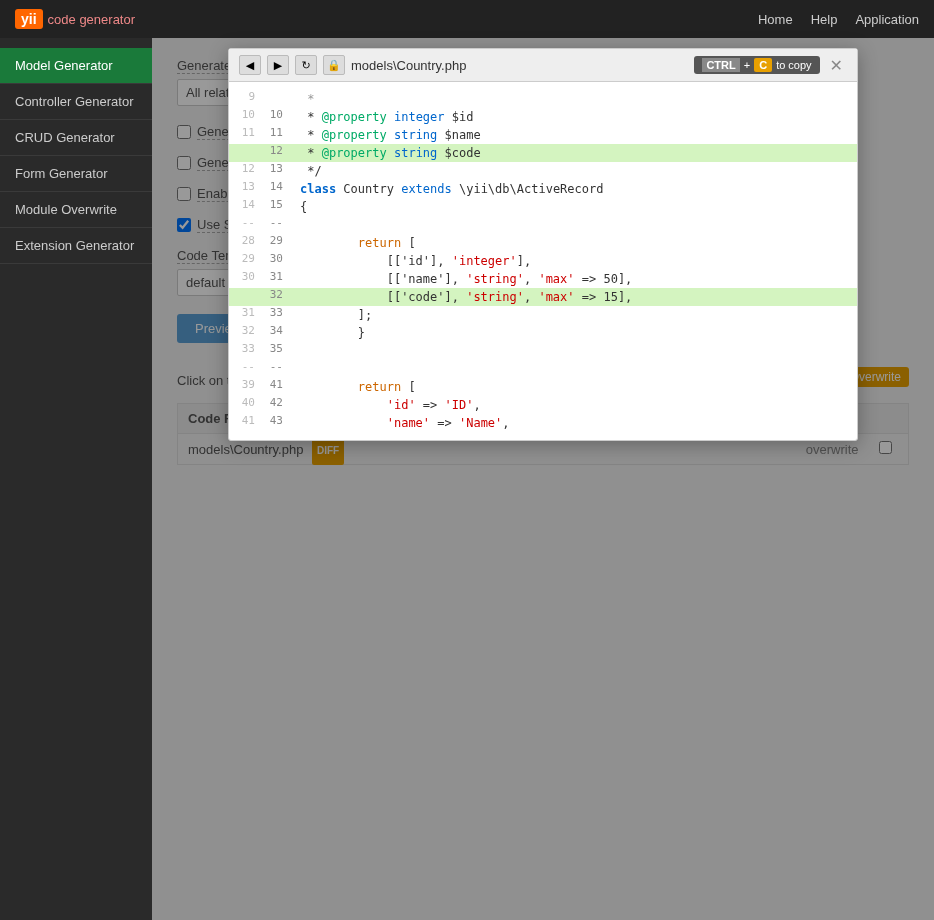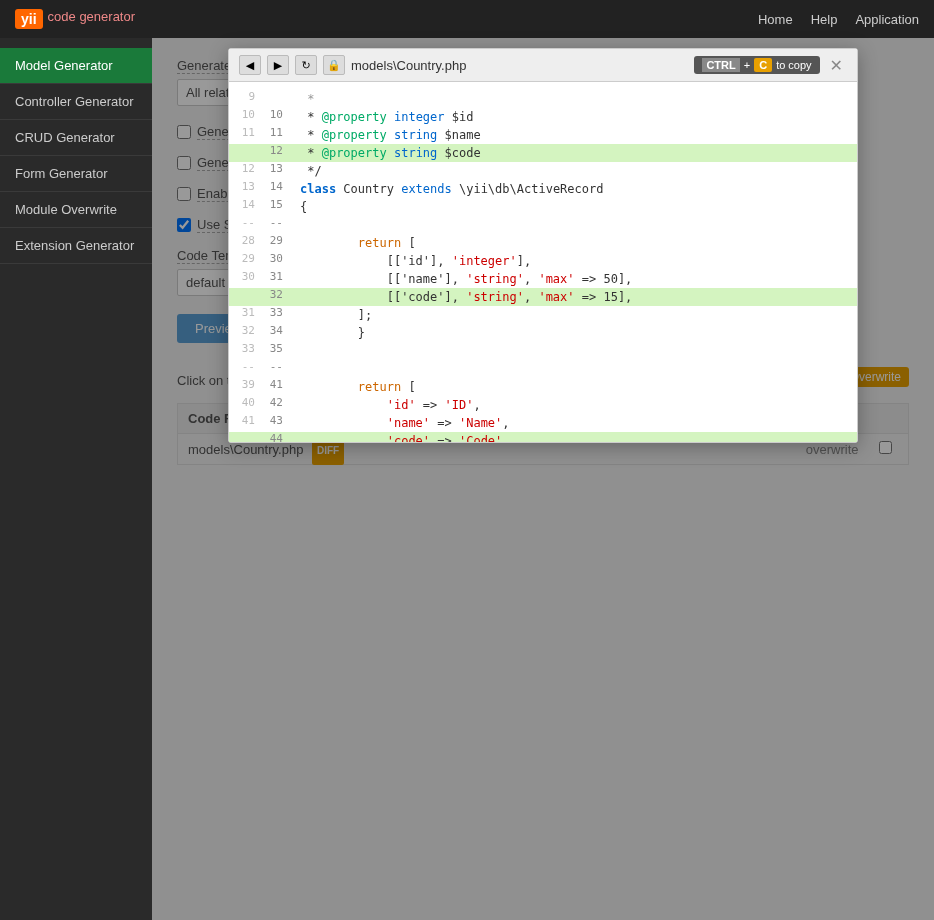--- a/index.html
+++ b/index.html
@@ -9,21 +9,21 @@
     .top-nav {
       background: #222;
       color: #ccc;
       display: flex;
       align-items: center;
       padding: 0 15px;
       height: 38px;
     }
     .top-nav .logo {
       display: flex;
-      align-items: flex-start;
+      align-items: center;
       margin-right: 40px;
     }
     .top-nav .logo-yii {
       background: #f60;
       color: #fff;
       font-weight: bold;
       font-size: 14px;
       padding: 2px 6px;
       border-radius: 3px;
       margin-right: 5px;
@@ -599,26 +599,19 @@
           </div>
 
           <div class="code-line">
             <div class="line-nums">
                 <span class="line-num old">41</span>
                 <span class="line-num new">43</span>
               </div>
             <div class="code-content">            <span class="str">'name'</span> =&gt; <span class="str">'Name'</span>,</div>
           </div>
 
-          <div class="code-line highlight">
-            <div class="line-nums">
-                <span class="line-num old"></span>
-                <span class="line-num new">44</span>
-              </div>
-            <div class="code-content">            <span class="str">'code'</span> =&gt; <span class="str">'Code'</span>,</div>
-          </div>
 
         </div>
       </div>
     </div>
 
   </div>
 </div>
 
 </body></html>

